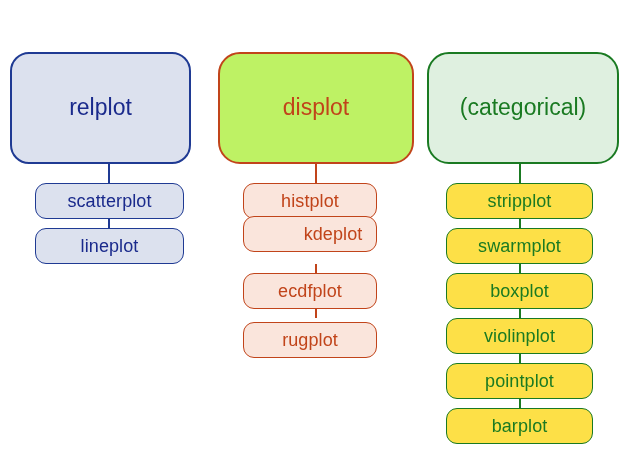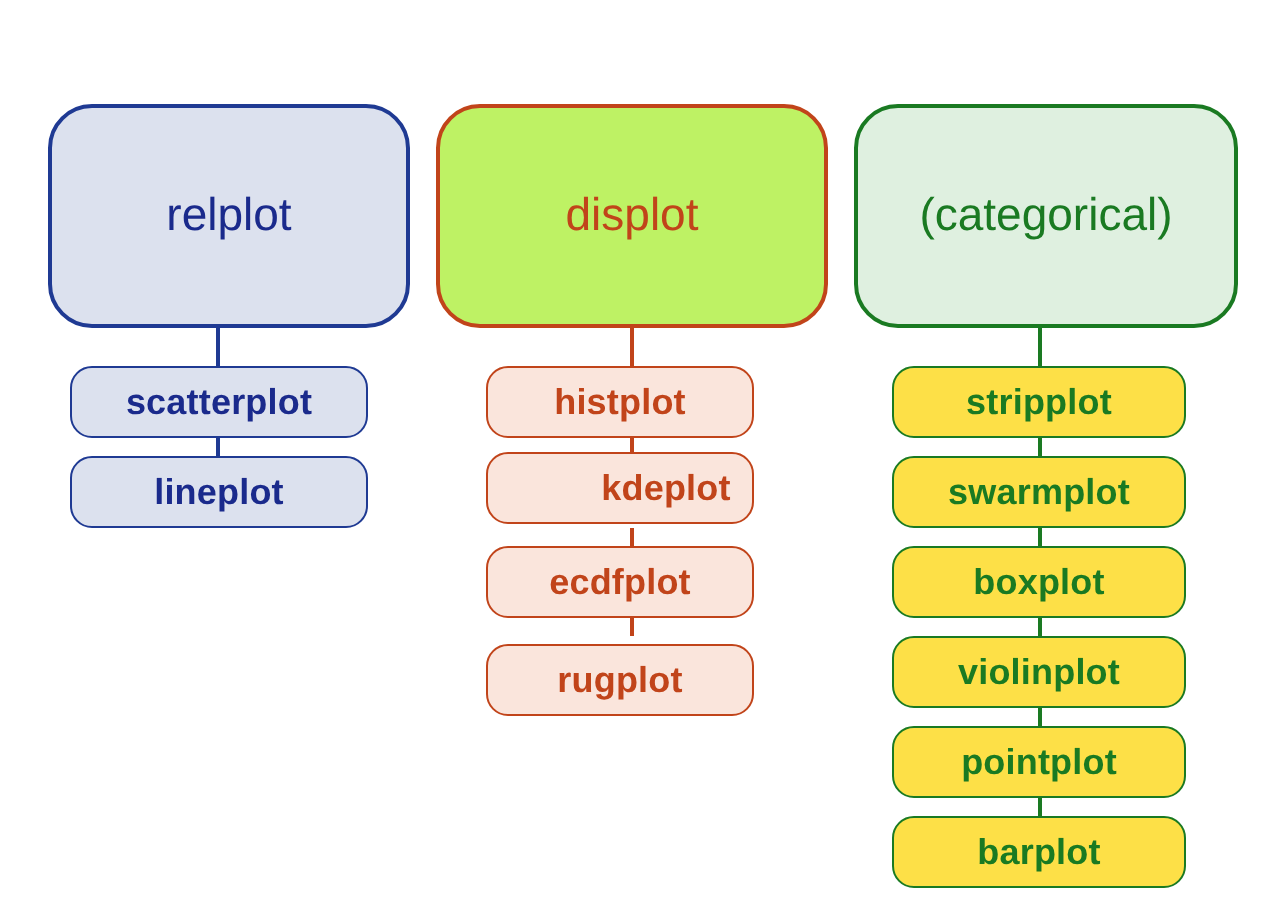--- a/index.html
+++ b/index.html
@@ -49,34 +49,34 @@
     border-style: solid;
     border-width: 1.6px;
     border-radius: 11px;
     box-sizing: border-box;
     display: flex;
     align-items: center;
     justify-content: center;
     text-align: center;
     font-size: 18px;
     letter-spacing: 0.1px;
-    font-weight: bold;
   }
   .connector {
     position: absolute;
     width: 1.6px;
   }
 
   
   .col-blue .parent-box {
-    left: 24px;
+    left: 10px;
     width: 181px;
     background: #dce1ee;
     border-color: #1f3a93;
     color: #1a2a8c;
+    border-radius: 19px;
   }
   .col-blue .child-box {
     left: 35px;
     width: 149px;
     background: #dce1ee;
     border-color: #1f3a93;
     color: #1a2a8c;
   }
   .col-blue .connector {
     background: #1f3a93;
@@ -159,21 +159,21 @@
     </div>
 
     <div class="connector" style="top:164px;height:20px;"></div>
 
     <div class="child-box" style="top:183px;">
       <span>histplot</span>
     </div>
 
     <div class="connector" style="top:219px;height:9px;"></div>
 
-    <div class="child-box" style="top:226px;padding-left:46px;">
+    <div class="child-box" style="top:216px;padding-left:46px;">
       <span>kdeplot</span>
     </div>
 
     <div class="connector" style="top:264px;height:9px;"></div>
 
     <div class="child-box" style="top:273px;">
       <span>ecdfplot</span>
     </div>
 
     <div class="connector" style="top:309px;height:9px;"></div>

